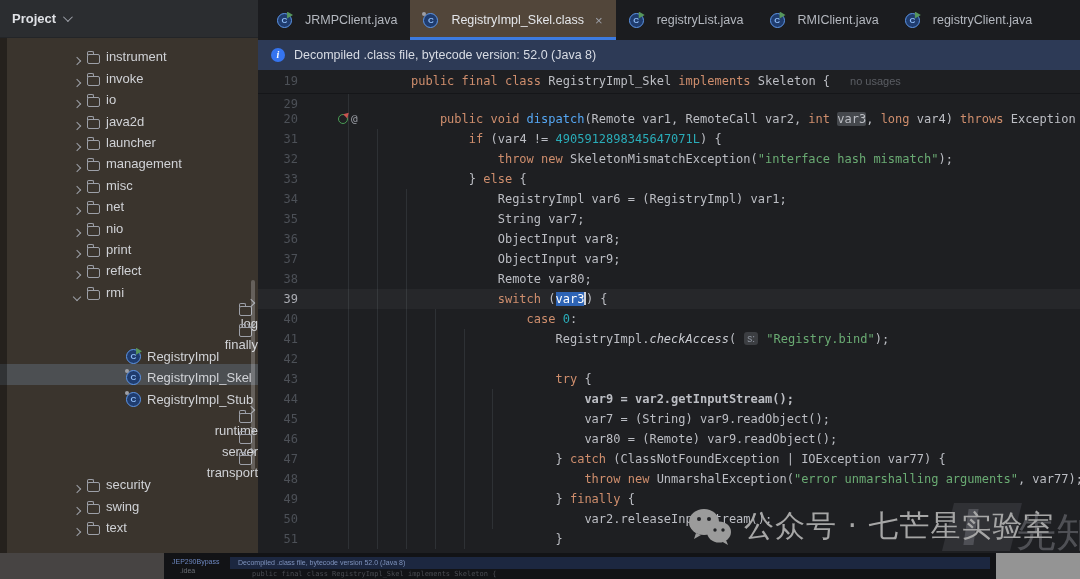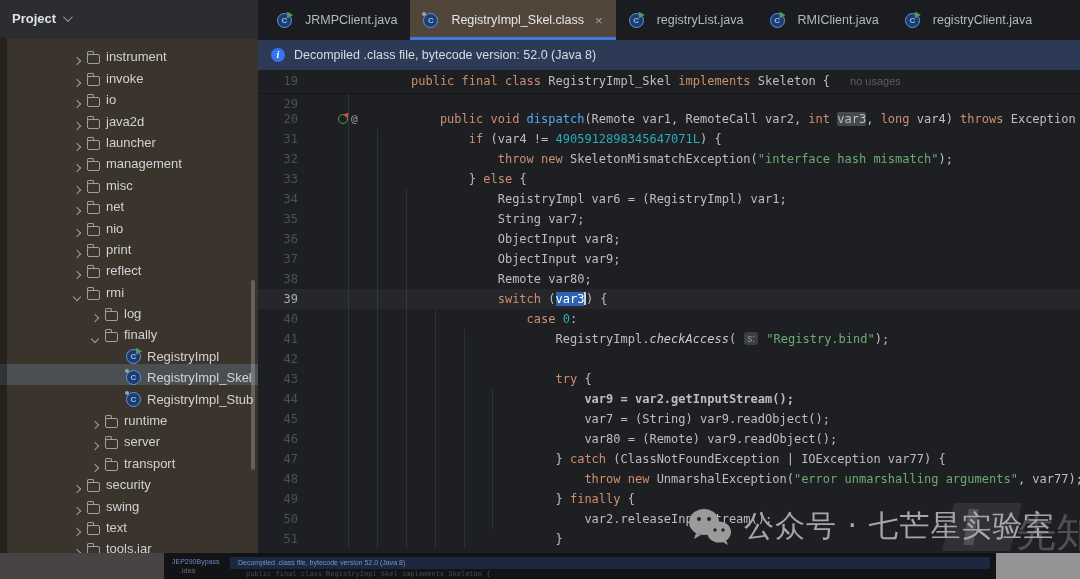--- a/index.html
+++ b/index.html
@@ -15,21 +15,21 @@
                     display:flex; align-items:center; padding-left:12px; gap:7px; z-index:6; }
   #project-title { color:#dfe1e5; font-size:13px; font-weight:bold; }
   .chev-down-sm { width:7px; height:7px; border-right:1.5px solid #9da0a8;
                   border-bottom:1.5px solid #9da0a8; transform:rotate(45deg) translateY(-2px); }
   #tree { position:absolute; left:0; top:38px; width:258px; height:515px; padding-top:5px; }
   #tree::before { content:""; position:absolute; left:0; top:0; bottom:0; width:7px;
                   background:rgba(0,0,0,0.35); z-index:4; }
   .tree-row { height:21.4px; display:flex; align-items:flex-end; color:#d0d2d6;
               font-size:13px; white-space:nowrap; }
   .tree-row.selected { background:#4c4f52; }
-  .lvl0 { padding-left:70px; } .lvl1 { padding-left:88px; } .lvl2 { padding-left:126px; }
+  .lvl0 { padding-left:70px; } .lvl1 { padding-left:88px;flex-direction:column; } .lvl2 { padding-left:126px; }
   .chev { width:14px; flex:none; display:flex; justify-content:center; }
   .chev i { width:6px; height:6px; border-right:1.5px solid #9da0a8; border-bottom:1.5px solid #9da0a8; }
   .chev.collapsed i { transform:rotate(-45deg); }
   .chev.expanded  i { transform:rotate(45deg); }
   .folder-ic { width:13px; height:10px; border:1.5px solid #9da0a8; border-radius:2px;
                position:relative; margin:0 6px 0 3px; flex:none; }
   .folder-ic::before { content:""; position:absolute; top:-4px; left:-1.5px; width:5px; height:3px;
                        border:1.5px solid #9da0a8; border-bottom:none; border-radius:2px 2px 0 0; }
   .cls-ic { position:relative; width:15px; height:15px; border-radius:50%; flex:none;
             background:#1f3c6e; border:1px solid #5d96e8; color:#8fbcf7;
@@ -82,21 +82,21 @@
   .tk-usage { color:#5b5e64; font-size:11px; margin-left:20px; font-family:"Liberation Sans",sans-serif; }
 
   
   #bottom-strip { position:absolute; left:0; top:553px; width:1080px; height:26px; background:#121316; }
   #strip-left { position:absolute; left:0; top:0; width:164px; height:26px; background:#474443; }
   #strip-right { position:absolute; right:0; top:0; width:84px; height:26px; background:#949494; }
   #mini-tree { position:absolute; left:172px; top:4px; font-size:7px; color:#6d87c0; line-height:9px; }
   #mini-tree .mt2 { color:#6b6f76; padding-left:8px; }
   #mini-banner { position:absolute; left:230px; top:4px; width:760px; height:12px; background:#1c2740;
                  color:#7f93bd; font-size:7px; line-height:12px; padding-left:8px; overflow:hidden; }
-  #mini-code { position:absolute; left:246px; top:17px; color:#4a4c52; font-size:7px;
+  #mini-code { position:absolute; left:252px; top:17px; color:#4a4c52; font-size:7px;
                font-family:"DejaVu Sans Mono",monospace; }
 
   
   #xz-logo { position:absolute; left:948px; top:503px; width:68px; height:48px; background:#323338;
              transform:skewX(-14deg); opacity:.9; z-index:8; }
   #xz-logo::after { content:""; position:absolute; left:18px; top:6px; width:10px; height:36px;
              background:#55565c; transform:skewX(6deg); }
   #xz-text { position:absolute; left:1016px; top:505px; font-size:40px; color:#55565b; z-index:8;
              font-family:"DejaVu Sans",sans-serif; white-space:nowrap; opacity:.9; }
   #wechat-watermark { position:absolute; left:688px; top:506px; display:flex; align-items:center;
@@ -259,27 +259,20 @@
           </span>
           <span class="folder-ic"></span>
           <span>swing</span>
         </div>
         <div class="tree-row lvl0">
           <span class="chev collapsed">
             <i></i>
           </span>
           <span class="folder-ic"></span>
           <span>text</span>
-        </div>
-        <div class="tree-row lvl0">
-          <span class="chev collapsed">
-            <i></i>
-          </span>
-          <span class="folder-ic"></span>
-          <span>tools.jar</span>
         </div>
       </div>
     <div id="tree-scrollbar"></div>
   </div>
 
   <div id="main">
     <div id="tabbar">
         <div class="tab">
           <span class="cls-ic runnable">C</span>
           <span>JRMPClient.java</span>

